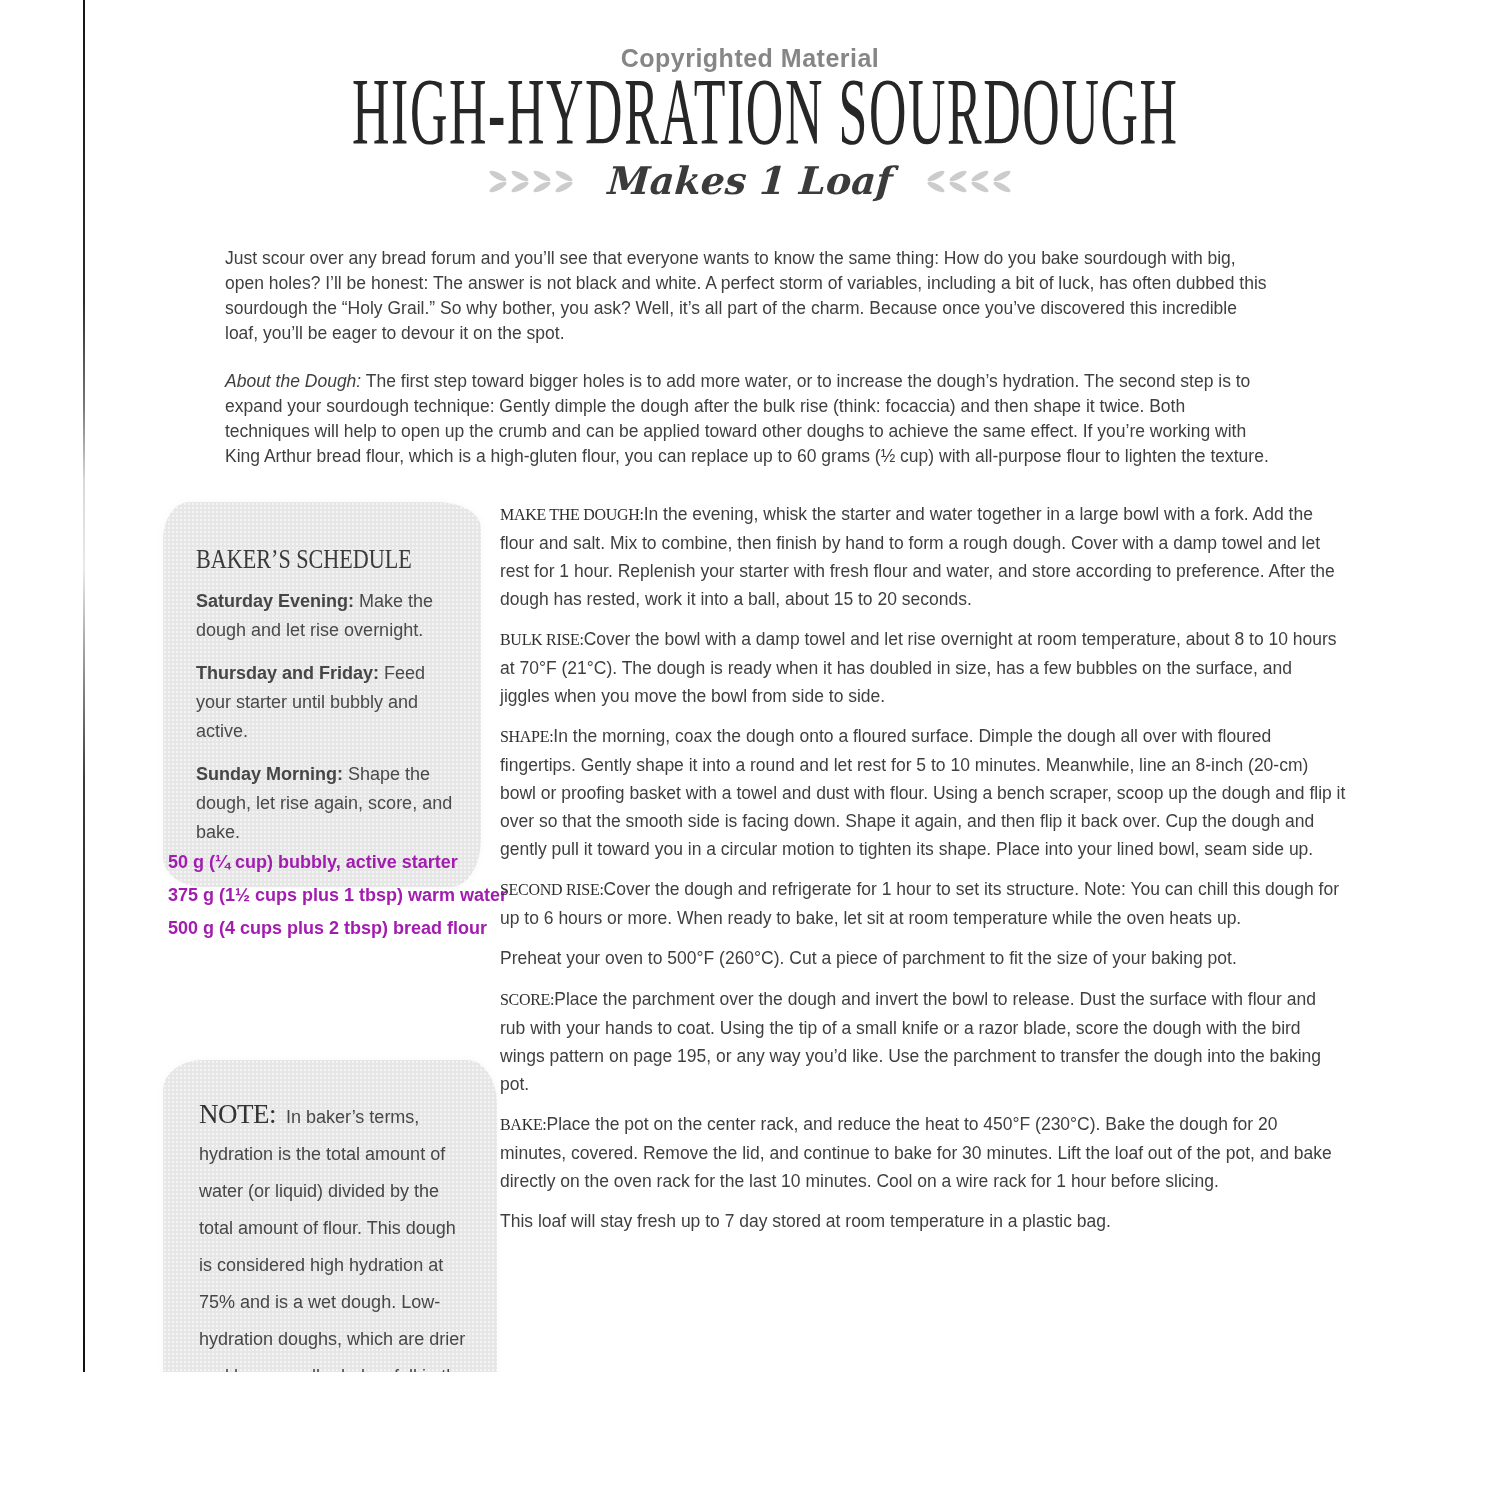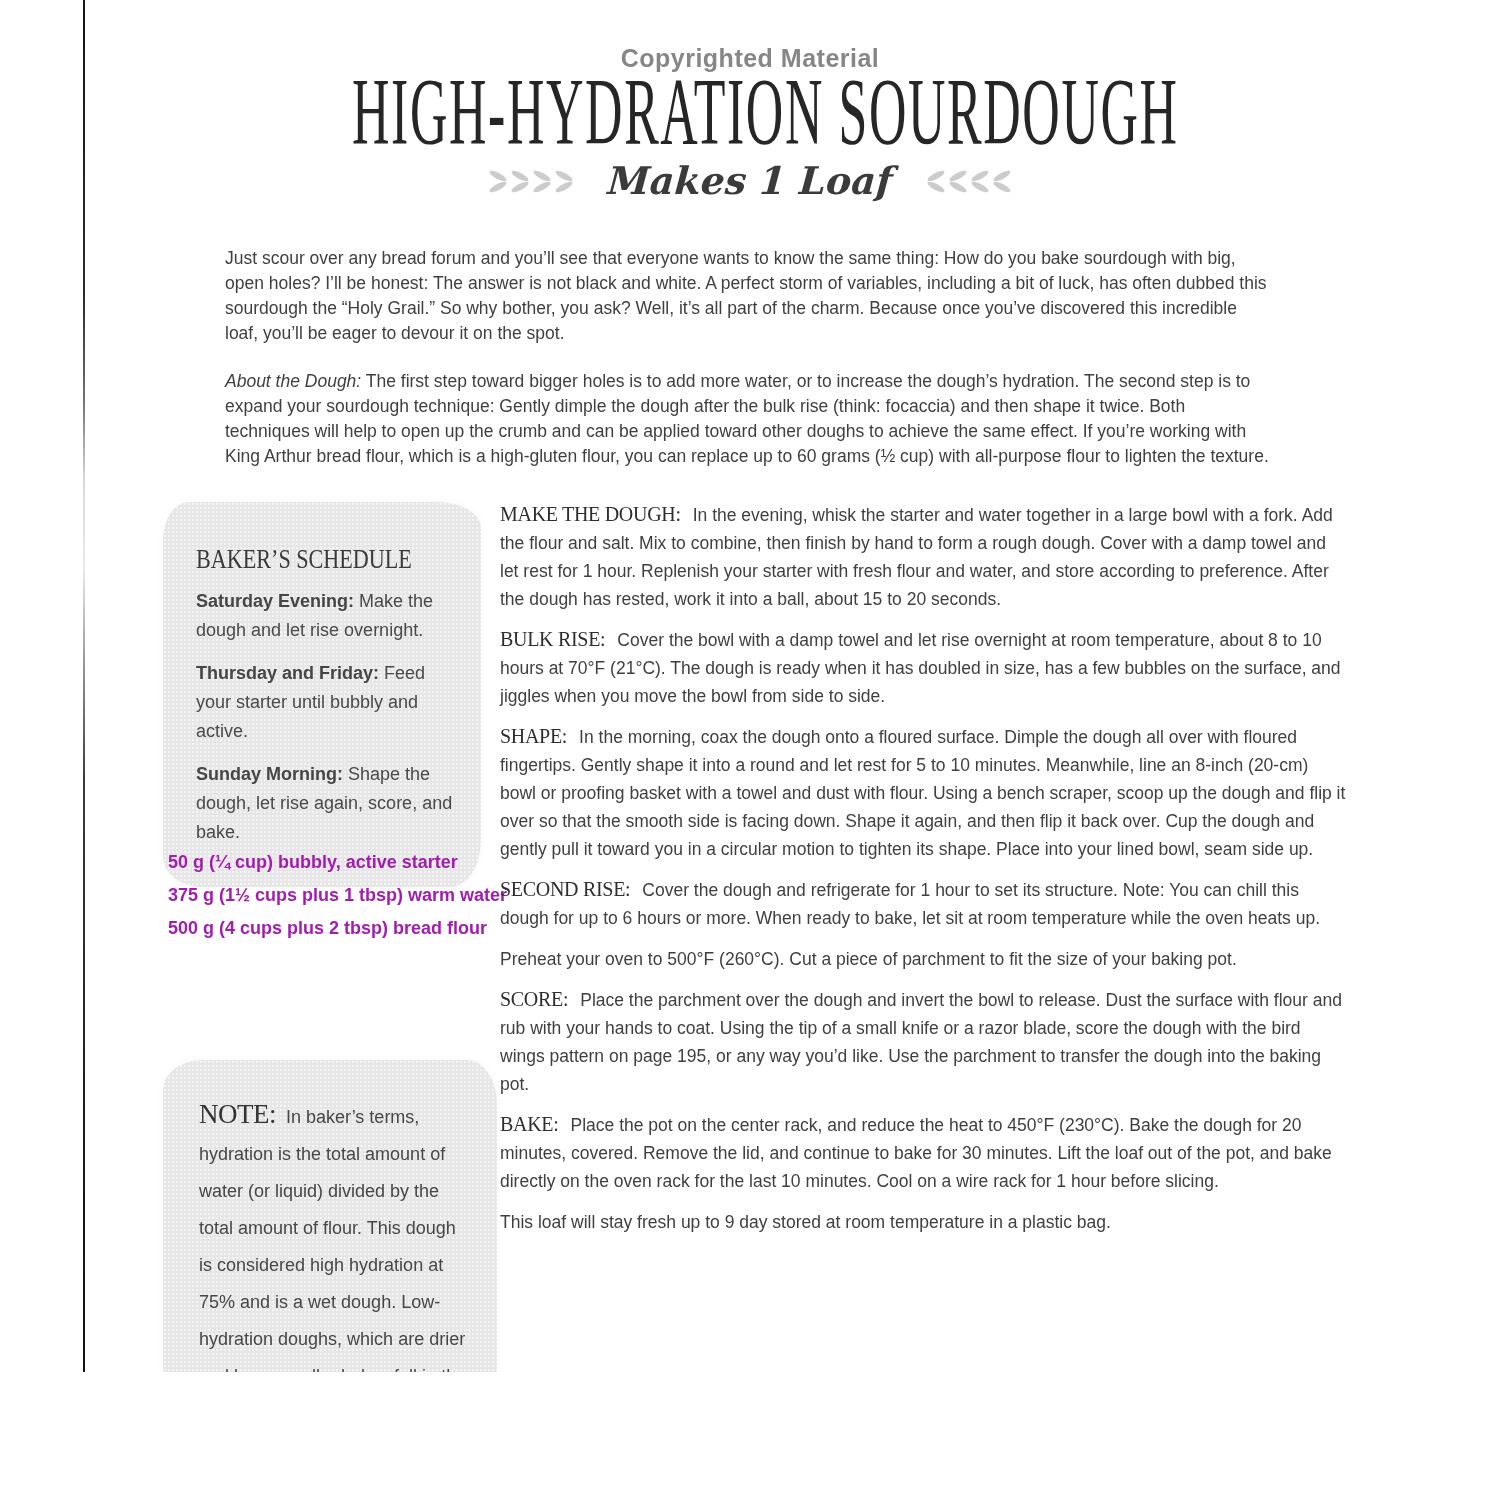--- a/index.html
+++ b/index.html
@@ -80,22 +80,22 @@
   .note-text{font-size:18px;line-height:37px;color:#474747;}
   .note-label{
     font-family:"Liberation Serif", serif;
     font-size:27px;color:#333;letter-spacing:-0.5px;
     margin-right:10px;
   }
   .steps-col{position:absolute;left:500px;top:500px;width:846px;}
   .step{font-size:17.5px;line-height:28px;color:#3f3f3f;margin:0 0 12px 0;}
   .step-label{
     font-family:"Liberation Serif", serif;
-    font-size:20px;color:#2e2e2e;letter-spacing:-0.3px;
-    margin-right:12px;
+    font-size:16px;color:#2e2e2e;letter-spacing:-0.3px;
+    margin-right:0;
   }
   .step-label:empty{margin:0;}
   .footer-text{
     position:absolute;top:1410px;right:262px;
     font-family:"Liberation Serif", serif;font-size:23px;color:#3a3a3a;
     letter-spacing:0.5px;white-space:nowrap;
     transform:scaleX(0.67);transform-origin:right center;
   }
   .footer-flourish{position:absolute;top:1418px;left:1268px;}
   .footer-page{
@@ -166,21 +166,21 @@
   </div>
 
   <div class="steps-col">
     <p class="step"><span class="step-label">MAKE THE DOUGH:</span><span>In the evening, whisk the starter and water together in a large bowl with a fork. Add the flour and salt. Mix to combine, then finish by hand to form a rough dough. Cover with a damp towel and let rest for 1 hour. Replenish your starter with fresh flour and water, and store according to preference. After the dough has rested, work it into a ball, about 15 to 20 seconds.</span></p>
     <p class="step"><span class="step-label">BULK RISE:</span><span>Cover the bowl with a damp towel and let rise overnight at room temperature, about 8 to 10 hours at 70°F (21°C). The dough is ready when it has doubled in size, has a few bubbles on the surface, and jiggles when you move the bowl from side to side.</span></p>
     <p class="step"><span class="step-label">SHAPE:</span><span>In the morning, coax the dough onto a floured surface. Dimple the dough all over with floured fingertips. Gently shape it into a round and let rest for 5 to 10 minutes. Meanwhile, line an 8-inch (20-cm) bowl or proofing basket with a towel and dust with flour. Using a bench scraper, scoop up the dough and flip it over so that the smooth side is facing down. Shape it again, and then flip it back over. Cup the dough and gently pull it toward you in a circular motion to tighten its shape. Place into your lined bowl, seam side up.</span></p>
     <p class="step"><span class="step-label">SECOND RISE:</span><span>Cover the dough and refrigerate for 1 hour to set its structure. Note: You can chill this dough for up to 6 hours or more. When ready to bake, let sit at room temperature while the oven heats up.</span></p>
     <p class="step"><span class="step-label"></span><span>Preheat your oven to 500°F (260°C). Cut a piece of parchment to fit the size of your baking pot.</span></p>
     <p class="step"><span class="step-label">SCORE:</span><span>Place the parchment over the dough and invert the bowl to release. Dust the surface with flour and rub with your hands to coat. Using the tip of a small knife or a razor blade, score the dough with the bird wings pattern on page 195, or any way you’d like. Use the parchment to transfer the dough into the baking pot.</span></p>
     <p class="step"><span class="step-label">BAKE:</span><span>Place the pot on the center rack, and reduce the heat to 450°F (230°C). Bake the dough for 20 minutes, covered. Remove the lid, and continue to bake for 30 minutes. Lift the loaf out of the pot, and bake directly on the oven rack for the last 10 minutes. Cool on a wire rack for 1 hour before slicing.</span></p>
-    <p class="step"><span class="step-label"></span><span>This loaf will stay fresh up to 9 day stored at room temperature in a plastic bag.</span></p>
+    <p class="step"><span class="step-label"></span><span>This loaf will stay fresh up to 7 day stored at room temperature in a plastic bag.</span></p>
   </div>
 
   <div class="footer-text">BAKING YOUR FIRST LOAF: A STARTING POINT AND BEYOND</div>
   <svg class="footer-flourish" width="32" height="14" viewBox="0 0 32 14">
     <g fill="#b8b8b8">
       <ellipse cx="5" cy="4" rx="5" ry="1.7" transform="rotate(28 5 4)"></ellipse>
       <ellipse cx="5" cy="10" rx="5" ry="1.7" transform="rotate(-28 5 10)"></ellipse>
       <ellipse cx="15" cy="4" rx="5" ry="1.7" transform="rotate(28 15 4)"></ellipse>
       <ellipse cx="15" cy="10" rx="5" ry="1.7" transform="rotate(-28 15 10)"></ellipse>
       <ellipse cx="25" cy="4" rx="5" ry="1.7" transform="rotate(28 25 4)"></ellipse>

